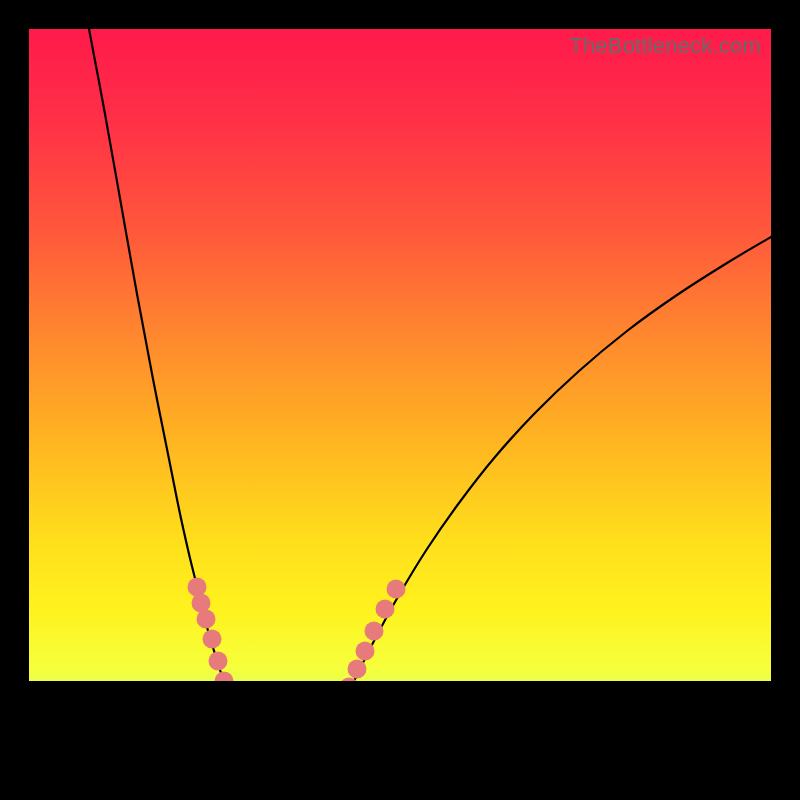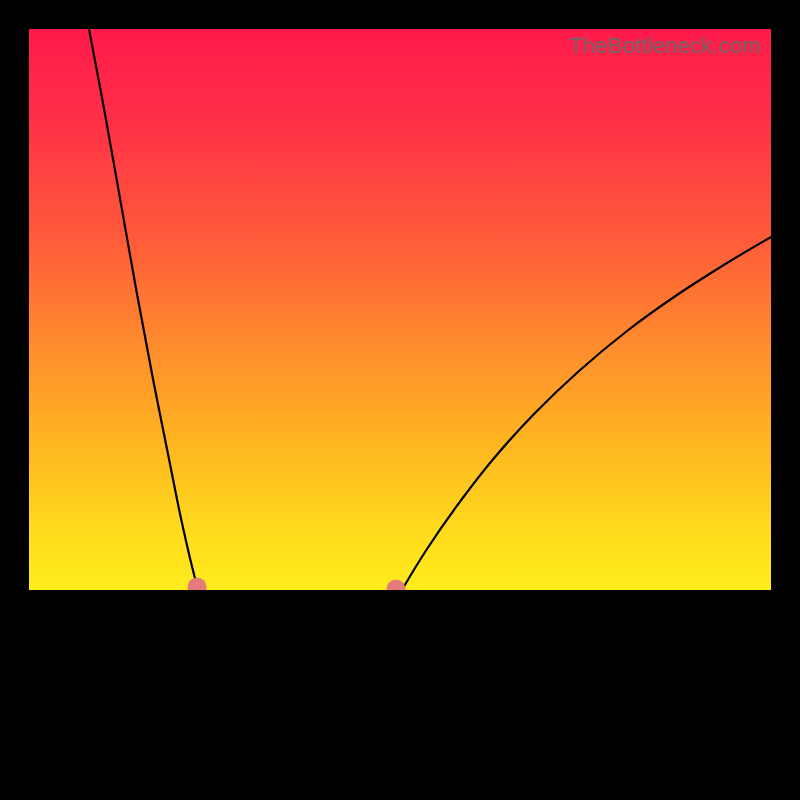--- a/index.html
+++ b/index.html
@@ -14,21 +14,21 @@
   .frame {
     position: absolute;
     inset: 0;
     background: #000;
   }
   .plot {
     position: absolute;
     left: 29px;
     top: 29px;
     width: 742px;
-    height: 561px;
+    height: 652px;
     overflow: hidden;
   }
   .gradient {
     position: absolute;
     inset: 0;
   }
   .watermark {
     position: absolute;
     top: 4px;
     right: 10px;

